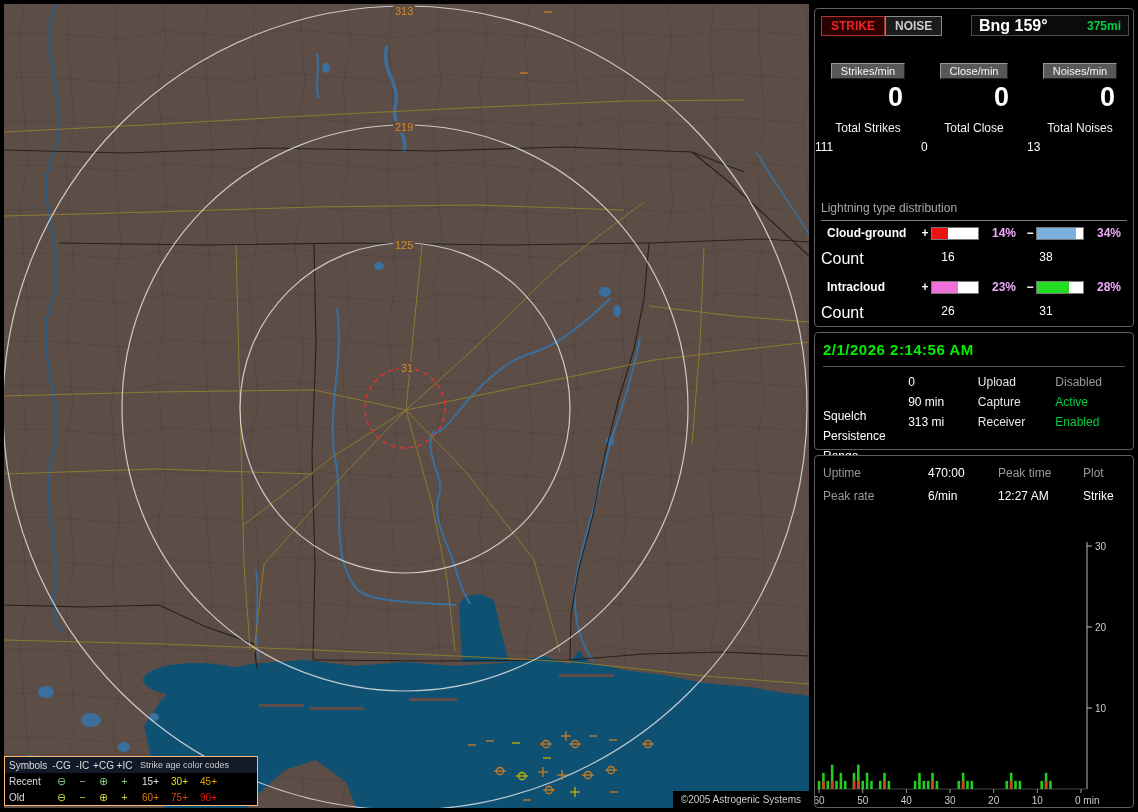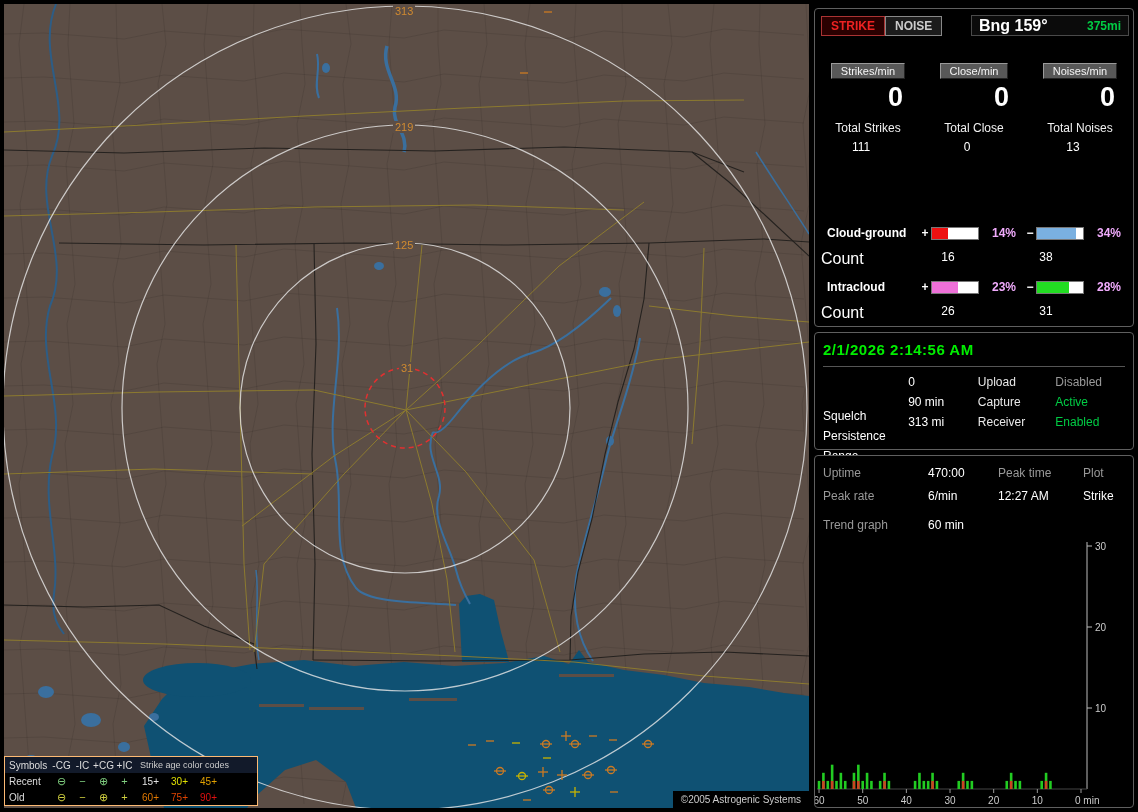--- a/index.html
+++ b/index.html
@@ -28,21 +28,21 @@
   .btn-noise{position:absolute;left:70px;top:7px;background:#1c1c1c;color:#ccc;border:1px solid #888;font-weight:bold;font-size:12px;padding:2px 9px;font-family:inherit;}
   .bng-box{position:absolute;right:4px;top:6px;width:142px;height:19px;background:#0b0b0b;border:1px solid #4a4a4a;display:flex;justify-content:space-between;align-items:center;padding:0 7px;}
   .bng-label{color:#fff;font-weight:bold;font-size:16px;}
   .bng-range{color:#00cc44;font-weight:bold;font-size:12px;}
   .counters{position:absolute;left:0;top:52px;width:100%;display:flex;}
   .ccol{width:106px;text-align:center;}
   .chead{display:inline-block;background:#585858;color:#f5f5f5;font-size:11px;padding:1px 9px;
     border-top:1px solid #9a9a9a;border-left:1px solid #9a9a9a;border-right:1px solid #222;border-bottom:1px solid #222;}
   .cbig{font-size:27px;font-weight:bold;color:#fff;text-align:right;padding-right:18px;line-height:36px;height:36px;}
   .ctlabel{font-size:12px;color:#f2f2f2;margin-top:6px;}
-  .ctval{font-size:12px;color:#fff;text-align:center;padding-right:14px;margin-top:5px;}
+  .ctval{font-size:12px;color:#fff;text-align:left;padding-right:14px;margin-top:5px;}
   .dist-title{position:absolute;left:6px;right:6px;top:192px;color:#a8a8a8;font-size:12px;border-bottom:1px solid #7d7d7d;padding-bottom:5px;}
   .drow{position:absolute;left:12px;display:flex;align-items:center;height:14px;}
   .dlabel{width:92px;color:#fff;font-weight:bold;font-size:12px;}
   .dsign{width:12px;color:#fff;font-weight:bold;font-size:12px;text-align:center;}
   .dbar{width:46px;height:11px;background:#fff;border:1px solid #777;display:inline-block;overflow:hidden;}
   .dfill{display:block;height:100%;}
   .dpct{width:40px;color:#f0abfc;font-weight:bold;font-size:12px;padding-left:5px;text-align:center;}
   .crow{position:absolute;left:6px;display:flex;height:14px;}
   .dlabel2{width:104px;color:#fff;font-size:16px;}
   .cnum{width:46px;text-align:center;color:#fff;font-size:12px;}
@@ -268,20 +268,21 @@
       <div class="ctval">0</div>
     </div>
     <div class="ccol">
       <span class="chead">Noises/min</span>
       <div class="cbig">0</div>
       <div class="ctlabel">Total Noises</div>
       <div class="ctval">13</div>
     </div>
   </div>
 
+  <div class="dist-title">Lightning type distribution</div>
 
   <div class="drow" style="top:217px">
     <span class="dlabel">Cloud-ground</span>
     <span class="dsign">+</span>
     <span class="dbar">
         <span class="dfill" style="width: 35%; background: rgb(238, 17, 17);"></span>
       </span>
     <span class="dpct">14%</span>
     <span class="dsign">−</span>
     <span class="dbar">
@@ -344,24 +345,20 @@
     <span class="tl">Uptime</span>
     <span class="tv">470:00</span>
     <span class="tl2">Peak time</span>
     <span class="tl3">Plot</span>
   </div>
   <div class="trow" style="top:33px">
     <span class="tl">Peak rate</span>
     <span class="tv">6/min</span>
     <span class="tv2">12:27 AM</span>
     <span class="tv3">Strike</span>
-  </div>
-  <div class="trow" style="top:62px">
-    <span class="tl">Trend graph</span>
-    <span class="tv">60 min</span>
   </div>
   <svg id="trend-svg" width="318" height="349" viewBox="0 0 318 349">
       <line x1="272" y1="86" x2="272" y2="333" stroke="#bbb" stroke-width="1"></line>
       <line x1="2" y1="333" x2="272" y2="333" stroke="#444" stroke-width="1"></line>
       <line x1="272" y1="252" x2="277" y2="252" stroke="#bbb"></line>
       <text x="280" y="256" fill="#ccc" font-size="10" font-family="Liberation Sans, sans-serif">10</text>
       <line x1="272" y1="171" x2="277" y2="171" stroke="#bbb"></line>
       <text x="280" y="175" fill="#ccc" font-size="10" font-family="Liberation Sans, sans-serif">20</text>
       <line x1="272" y1="90" x2="277" y2="90" stroke="#bbb"></line>
       <text x="280" y="94" fill="#ccc" font-size="10" font-family="Liberation Sans, sans-serif">30</text>

